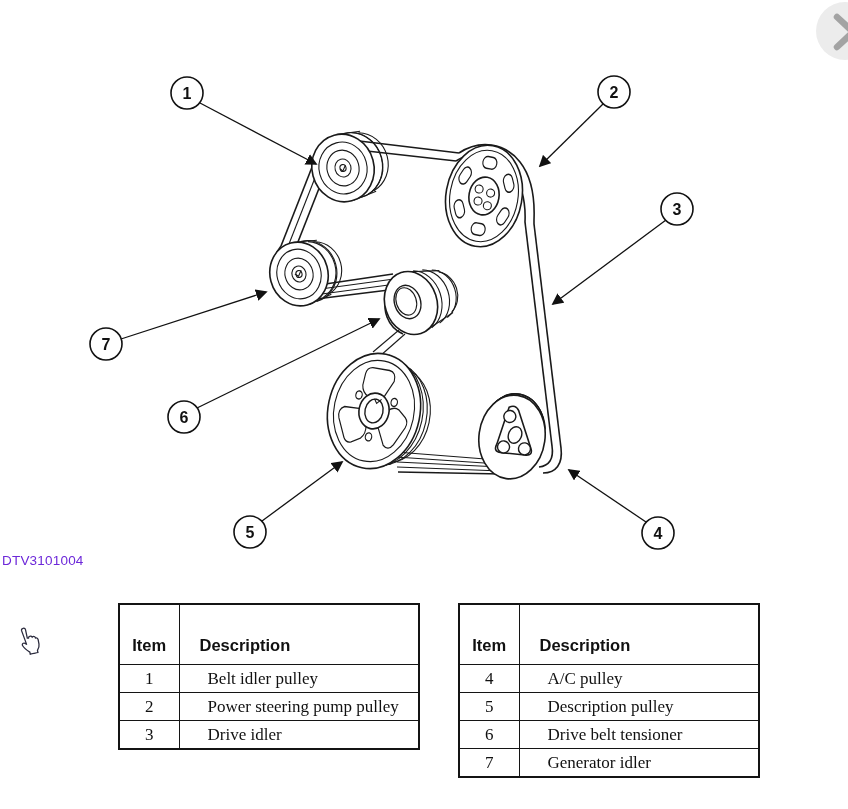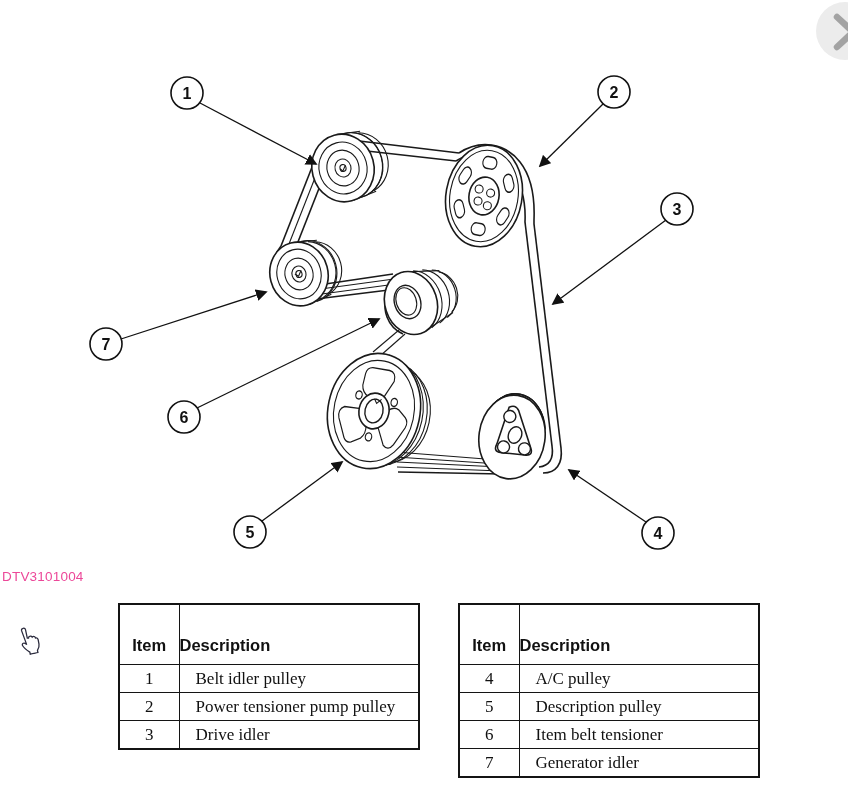--- a/index.html
+++ b/index.html
@@ -12,47 +12,47 @@
   #belt-svg{position:absolute;left:0;top:0;}
   .ln{fill:none;stroke:#1a1a1a;stroke-width:1.6;}
   .thin{fill:none;stroke:#1a1a1a;stroke-width:1.1;}
   .face{fill:#ffffff;stroke:#1a1a1a;stroke-width:1.6;}
   .hole{fill:#ffffff;stroke:#1a1a1a;stroke-width:1.4;}
   .callout-line{fill:none;stroke:#111111;stroke-width:1.3;}
   .callout-circle{fill:#ffffff;stroke:#111111;stroke-width:1.6;}
   .callout-num{font:bold 16px "Liberation Sans",sans-serif;fill:#111;text-anchor:middle;}
   
   .fig-code{
-    position:absolute;left:2px;top:569px;font:13.5px "Liberation Sans",sans-serif;
-    color:#ec4899;letter-spacing:.2px;
+    position:absolute;left:2px;top:553px;font:13.5px "Liberation Sans",sans-serif;
+    color:#6d28d9;letter-spacing:.2px;
   }
   
   .nav-next{
     position:absolute;left:816px;top:2px;width:58px;height:58px;border-radius:50%;
     background:#ececec;border:none;display:flex;align-items:center;justify-content:center;
     cursor:pointer;padding:0;
   }
   
   .hand-cursor{position:absolute;left:17px;top:625px;transform:rotate(-12deg);}
   
   table.item-tbl{
     position:absolute;border-collapse:collapse;table-layout:fixed;background:#fff;
     border:2.5px solid #141414;
   }
   table.item-tbl th,table.item-tbl td{border:1.8px solid #141414;overflow:hidden;white-space:nowrap;}
   table.item-tbl th{
     height:50px;font:bold 16.5px "Liberation Sans",sans-serif;color:#111;
     vertical-align:bottom;padding:0 0 9px 0;
   }
-  table.item-tbl th.desc{text-align:left;padding-left:0;}
+  table.item-tbl th.desc{text-align:left;padding-left:20px;}
   table.item-tbl td{
     height:27px;font:17px "Liberation Serif",serif;color:#111;
     text-align:center;padding:0;
   }
-  table.item-tbl td.desc{text-align:left;padding-left:16px;}
+  table.item-tbl td.desc{text-align:left;padding-left:28px;}
   #tbl-left{left:118px;top:603px;width:300px;}
   #tbl-right{left:458px;top:603px;width:300px;}
   col.c-item{width:60px;} col.c-desc{width:240px;}
 </style>
 </head>
 <body>
 
 <div id="stage">
 
   <svg id="belt-svg" width="848" height="600" viewBox="0 0 848 600" xmlns="http://www.w3.org/2000/svg">
@@ -271,21 +271,21 @@
         <tr>
       <th>Item</th>
       <th class="desc">Description</th>
     </tr>
     <tr>
       <td>1</td>
       <td class="desc">Belt idler pulley</td>
     </tr>
     <tr>
       <td>2</td>
-      <td class="desc">Power tensioner pump pulley</td>
+      <td class="desc">Power steering pump pulley</td>
     </tr>
     <tr>
       <td>3</td>
       <td class="desc">Drive idler</td>
     </tr>
   </tbody>
     </table>
 
   <table class="item-tbl" id="tbl-right">
     <colgroup>
@@ -300,21 +300,21 @@
     <tr>
       <td>4</td>
       <td class="desc">A/C pulley</td>
     </tr>
     <tr>
       <td>5</td>
       <td class="desc">Description pulley</td>
     </tr>
     <tr>
       <td>6</td>
-      <td class="desc">Item belt tensioner</td>
+      <td class="desc">Drive belt tensioner</td>
     </tr>
     <tr>
       <td>7</td>
       <td class="desc">Generator idler</td>
     </tr>
   </tbody>
     </table>
 
 </div>
 

